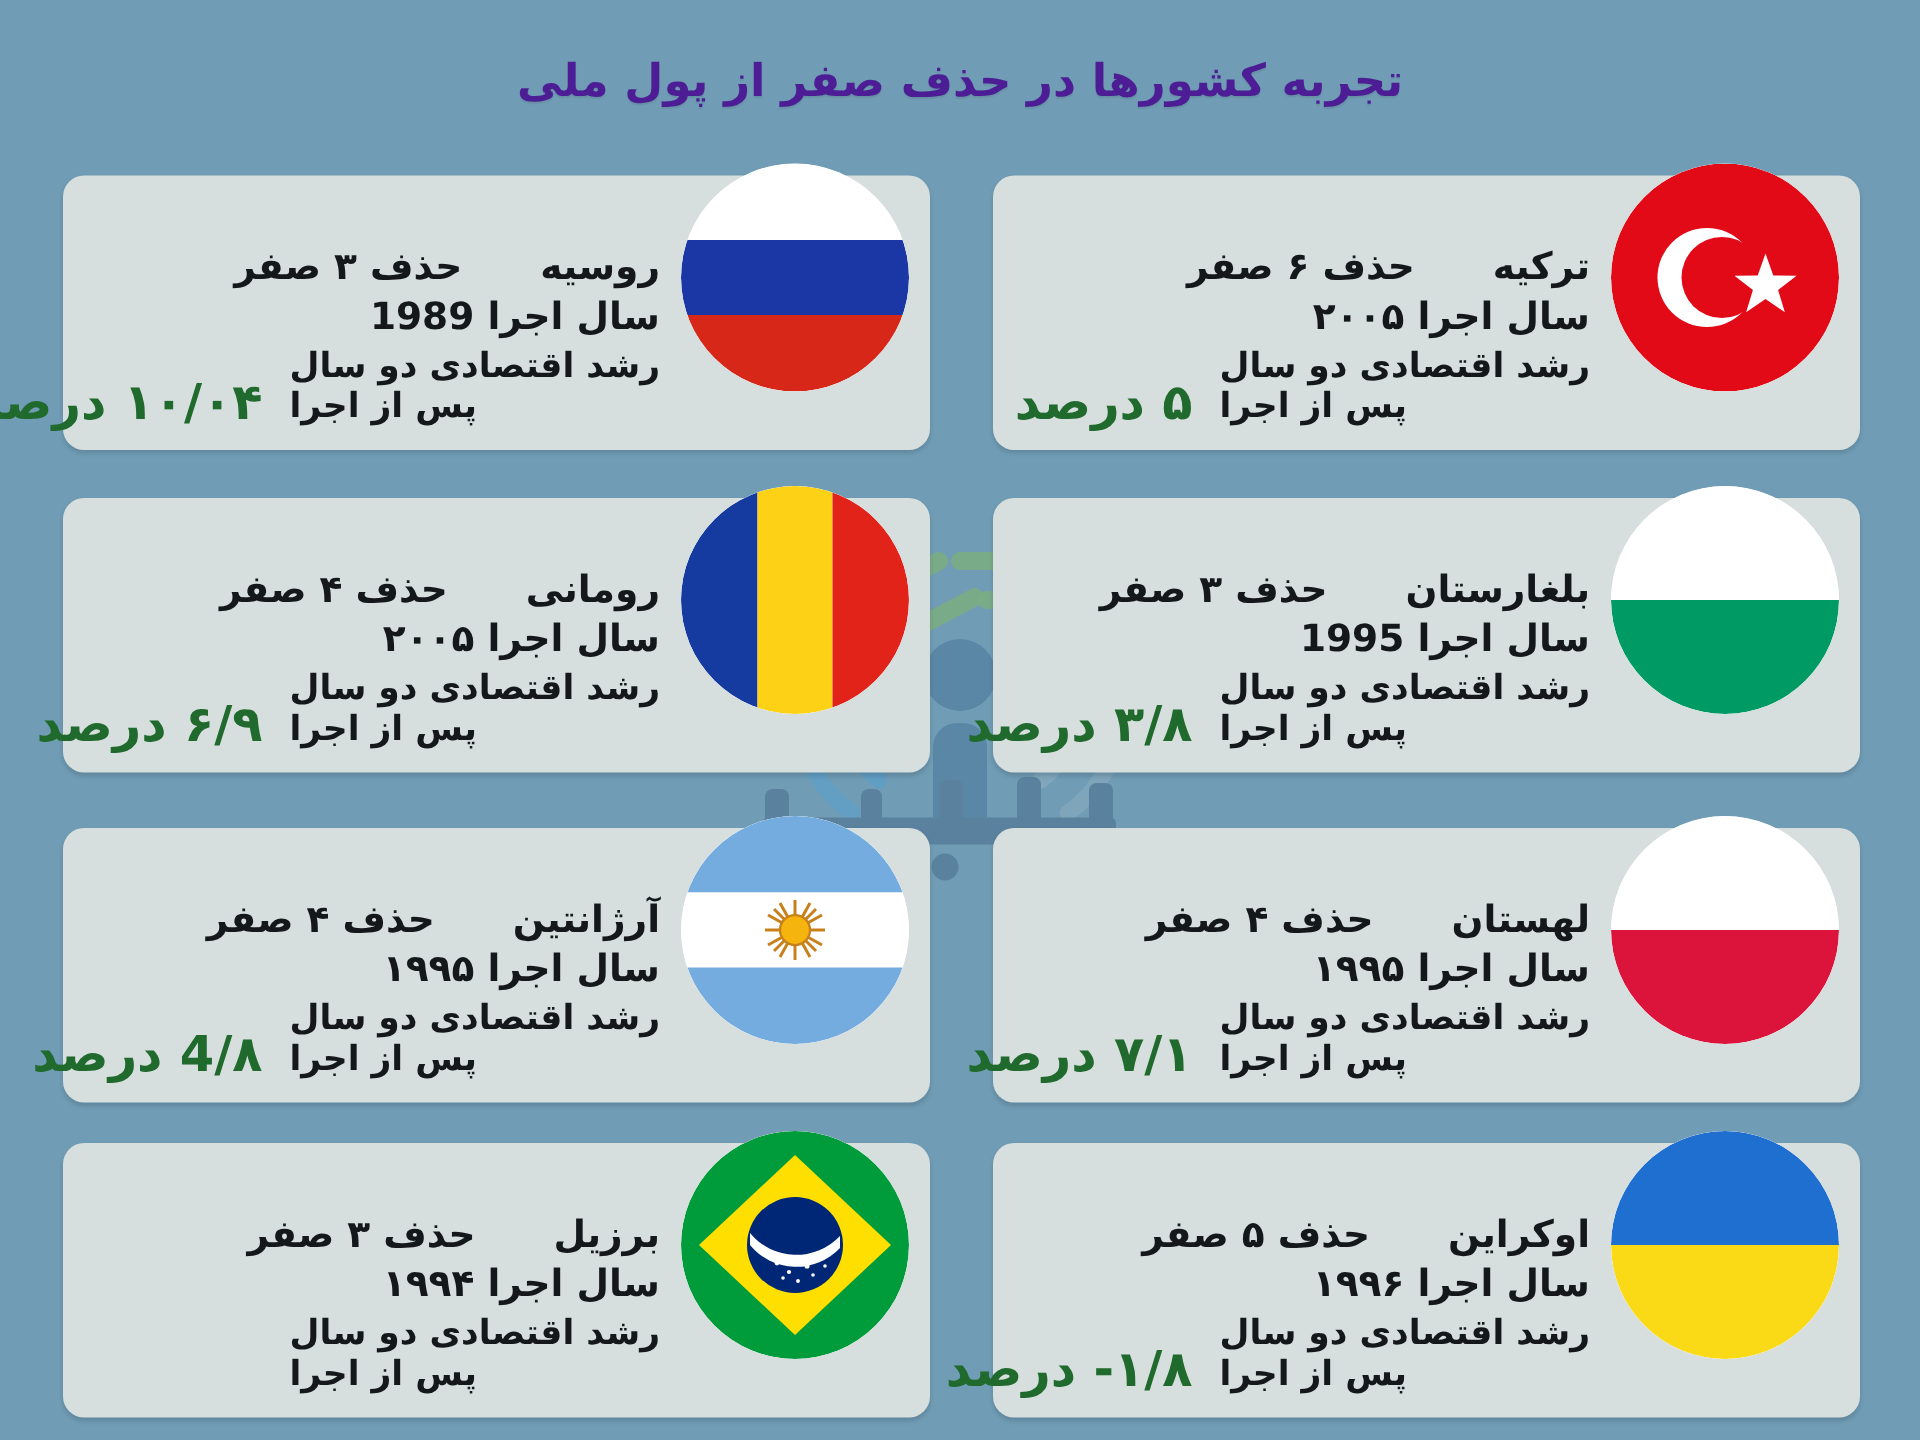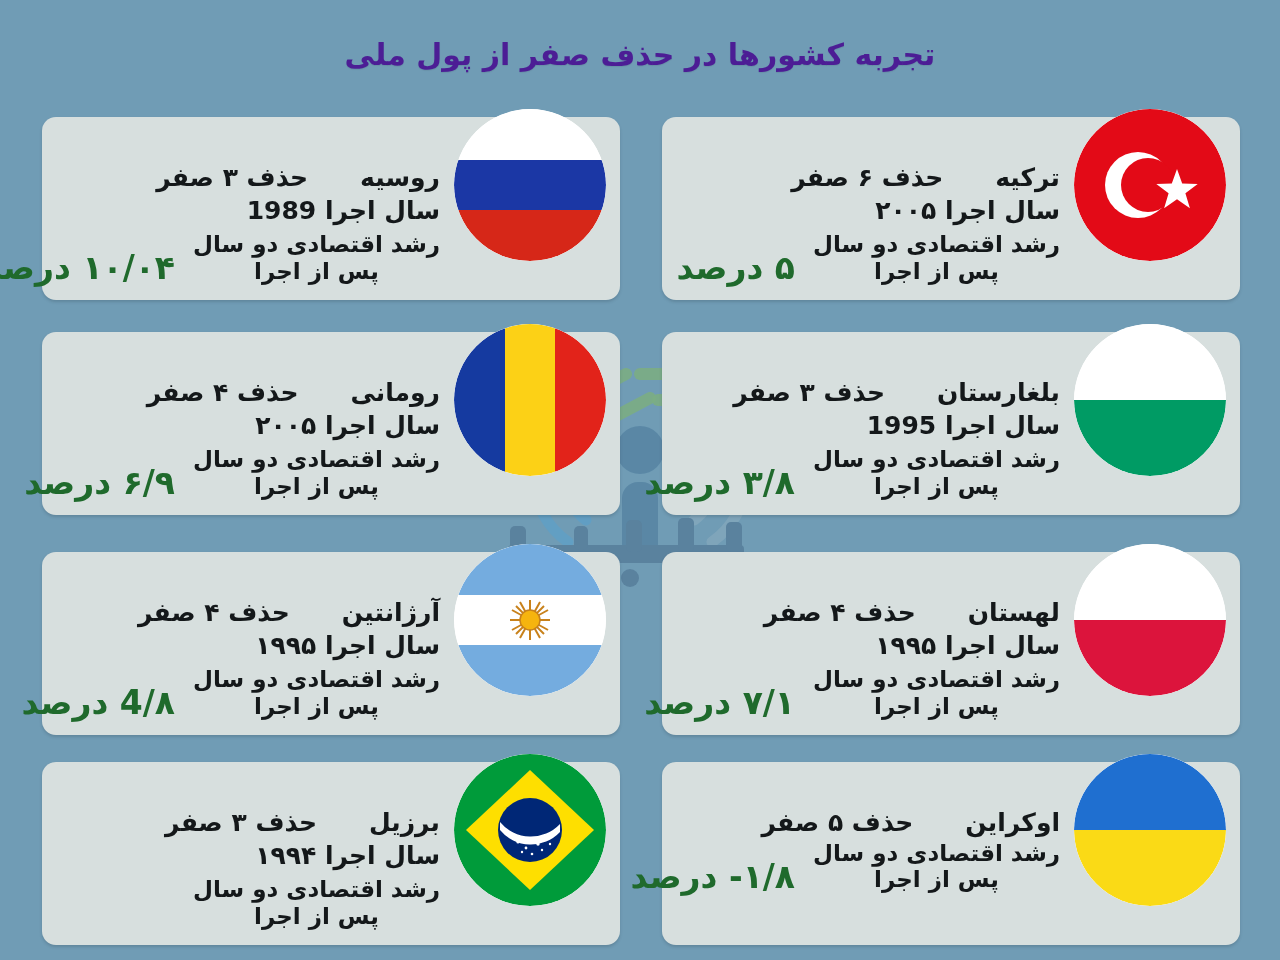--- a/index.html
+++ b/index.html
@@ -90,21 +90,21 @@
     white-space:nowrap;
   }
   .growth-row{
     display:flex;flex-direction:row;align-items:center;
     margin-top:2px;
   }
   .growth-label{
     font-size:23px;font-weight:bold;line-height:1.16;
     white-space:nowrap;
     padding-right:4px;
-    text-align:center;
+    text-align:left;
   }
   .growth-label span{display:block;}
   .growth-value{
     color:#1f6a2c;
     font-size:33px;font-weight:bold;
     white-space:nowrap;
     margin-right:18px;
     transform:translateY(10px);
   }
 </style>
@@ -342,20 +342,21 @@
           <rect x="0" y="0" width="152" height="76" fill="#1f6fd0"></rect>
           <rect x="0" y="76" width="152" height="76" fill="#fada16"></rect>
         </g>
       </svg>
     </div>
     <div class="info">
       <div class="line-top">
         <span class="country">اوکراین</span>
         <span class="zeros">حذف ۵ صفر</span>
       </div>
+      <div class="line-year">سال اجرا ۱۹۹۶</div>
       <div class="growth-row">
         <div class="growth-label">
           <span>رشد اقتصادی دو سال</span>
           <span>پس از اجرا</span>
         </div>
         <div class="growth-value">۱/۸- درصد</div>
       </div>
     </div>
   </div>
 

